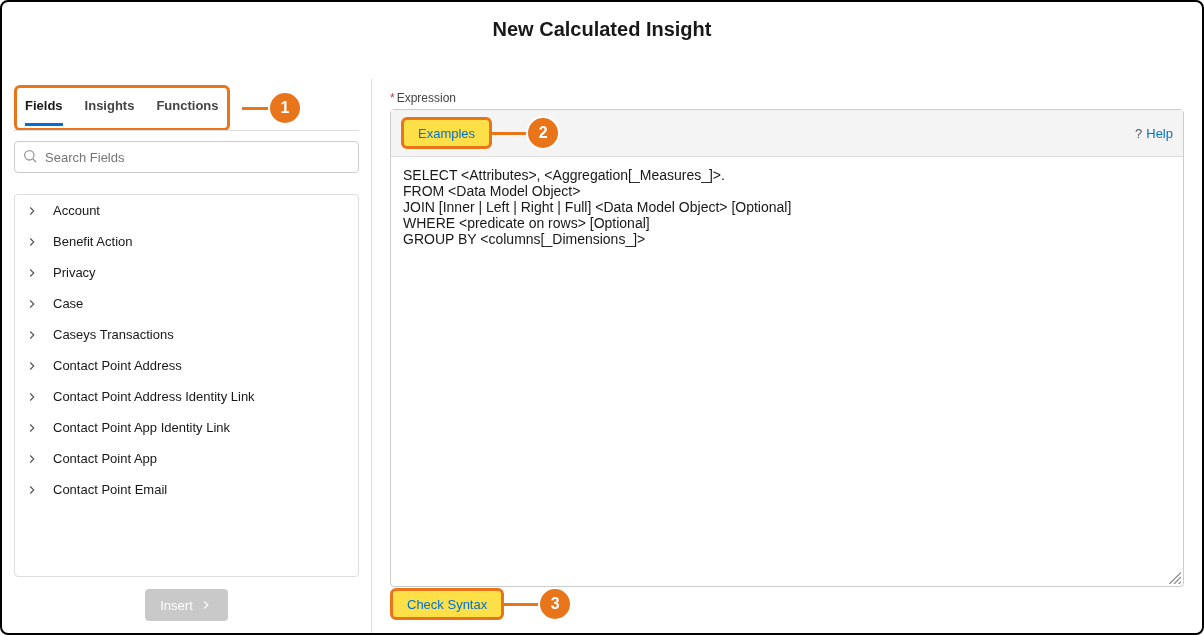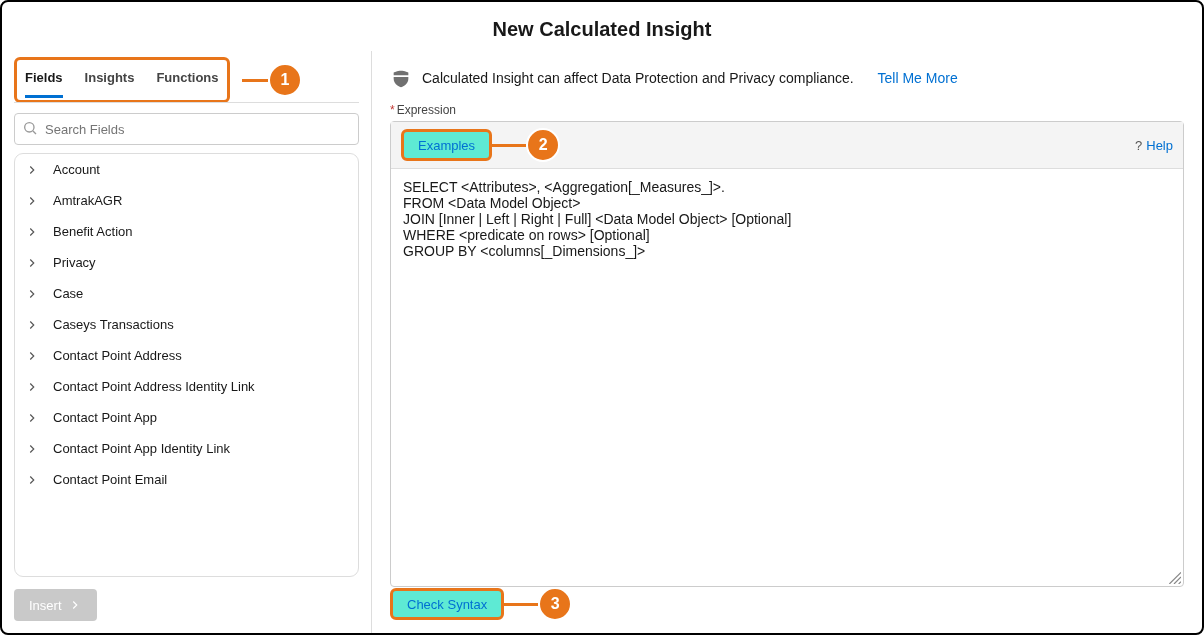--- a/index.html
+++ b/index.html
@@ -12,20 +12,21 @@
   }
   .modal {
     width: 1204px;
     height: 635px;
     border: 2px solid #000;
     border-radius: 8px;
     position: relative;
     display: flex;
     flex-direction: column;
     overflow: hidden;
+    gap: 28px;
   }
   .modal-header {
     text-align: center;
     padding: 16px 0 10px 0;
   }
   .modal-title {
     font-size: 20px;
     font-weight: 700;
     color: #181818;
   }
@@ -87,23 +88,23 @@
   }
   .search-icon {
     position: absolute;
     left: 8px;
     top: 7px;
     width: 16px;
     height: 16px;
     color: #999;
   }
   .field-list {
-    margin-top: 8px;
+    margin-top: 21px;
     border: 1px solid #ddd;
-    border-radius: 9px;
+    border-radius: 4px;
     flex: 1;
     overflow-y: auto;
     position: relative;
   }
   .field-item {
     display: flex;
     align-items: center;
     padding: 8px 10px;
     font-size: 13px;
     color: #181818;
@@ -112,21 +113,21 @@
   .chevron {
     width: 14px;
     height: 14px;
     margin-right: 14px;
     color: #555;
     flex-shrink: 0;
   }
   .insert-row {
     margin-top: 12px;
     display: flex;
-    justify-content: flex-start;
+    justify-content: center;
   }
   .btn {
     display: inline-flex;
     align-items: center;
     justify-content: center;
     height: 32px;
     padding: 0 14px;
     border-radius: 4px;
     font-size: 13px;
     cursor: pointer;
@@ -136,21 +137,21 @@
     background: #c9c9c9;
     color: #fff;
     cursor: default;
   }
   .btn-outline {
     background: #fff;
     border: 1px solid #ccc;
     color: #0070d2;
   }
   .btn-outline-highlight {
-    background: #5eead4;
+    background: #fde047;
     border: 3px solid #e8751a;
     color: #0070d2;
     border-radius: 6px;
   }
   .btn-brand {
     background: #0b5cab;
     color: #fff;
     border: 1px solid #0b5cab;
   }
   .right-panel {
@@ -304,26 +305,20 @@
         <div class="field-item">
           <svg class="chevron" viewBox="0 0 24 24" fill="none" stroke="currentColor" stroke-width="2">
               <polyline points="9 6 15 12 9 18"></polyline>
             </svg>
           <span>Account</span>
         </div>
         <div class="field-item">
           <svg class="chevron" viewBox="0 0 24 24" fill="none" stroke="currentColor" stroke-width="2">
               <polyline points="9 6 15 12 9 18"></polyline>
             </svg>
-          <span>AmtrakAGR</span>
-        </div>
-        <div class="field-item">
-          <svg class="chevron" viewBox="0 0 24 24" fill="none" stroke="currentColor" stroke-width="2">
-              <polyline points="9 6 15 12 9 18"></polyline>
-            </svg>
           <span>Benefit Action</span>
         </div>
         <div class="field-item">
           <svg class="chevron" viewBox="0 0 24 24" fill="none" stroke="currentColor" stroke-width="2">
               <polyline points="9 6 15 12 9 18"></polyline>
             </svg>
           <span>Privacy</span>
         </div>
         <div class="field-item">
           <svg class="chevron" viewBox="0 0 24 24" fill="none" stroke="currentColor" stroke-width="2">
@@ -346,27 +341,27 @@
         <div class="field-item">
           <svg class="chevron" viewBox="0 0 24 24" fill="none" stroke="currentColor" stroke-width="2">
               <polyline points="9 6 15 12 9 18"></polyline>
             </svg>
           <span>Contact Point Address Identity Link</span>
         </div>
         <div class="field-item">
           <svg class="chevron" viewBox="0 0 24 24" fill="none" stroke="currentColor" stroke-width="2">
               <polyline points="9 6 15 12 9 18"></polyline>
             </svg>
+          <span>Contact Point App Identity Link</span>
+        </div>
+        <div class="field-item">
+          <svg class="chevron" viewBox="0 0 24 24" fill="none" stroke="currentColor" stroke-width="2">
+              <polyline points="9 6 15 12 9 18"></polyline>
+            </svg>
           <span>Contact Point App</span>
-        </div>
-        <div class="field-item">
-          <svg class="chevron" viewBox="0 0 24 24" fill="none" stroke="currentColor" stroke-width="2">
-              <polyline points="9 6 15 12 9 18"></polyline>
-            </svg>
-          <span>Contact Point App Identity Link</span>
         </div>
         <div class="field-item">
           <svg class="chevron" viewBox="0 0 24 24" fill="none" stroke="currentColor" stroke-width="2">
               <polyline points="9 6 15 12 9 18"></polyline>
             </svg>
           <span>Contact Point Email</span>
         </div>
       </div>
 
       <div class="insert-row">
@@ -374,29 +369,20 @@
           <span>Insert</span>
           <svg style="width:14px;height:14px;margin-left:6px;" viewBox="0 0 24 24" fill="none" stroke="currentColor" stroke-width="2">
               <polyline points="9 6 15 12 9 18"></polyline>
             </svg>
         </div>
       </div>
     </div>
 
     <div class="right-panel">
 
-      <div class="notice">
-        <svg class="shield-icon" viewBox="0 0 24 24" fill="currentColor">
-            <path d="M4 6 C4 6 8 4 12 4 C16 4 20 6 20 6 L20 9 L4 9 Z"></path>
-            <path d="M4 11 L20 11 L20 13 C20 17 16 21 12 22 C8 21 4 17 4 13 Z"></path>
-          </svg>
-        <span>Calculated Insight can affect Data Protection and Privacy compliance.</span>
-        &nbsp;
-        <a href="#">Tell Me More</a>
-      </div>
 
       <div class="expr-label">
         <span class="req-star">*</span><span>Expression</span>
       </div>
 
       <div class="expr-box">
         <div class="expr-toolbar">
           <div style="position:relative; display:flex; align-items:center;">
             <div class="btn btn-outline-highlight">
               <span>Examples</span>

